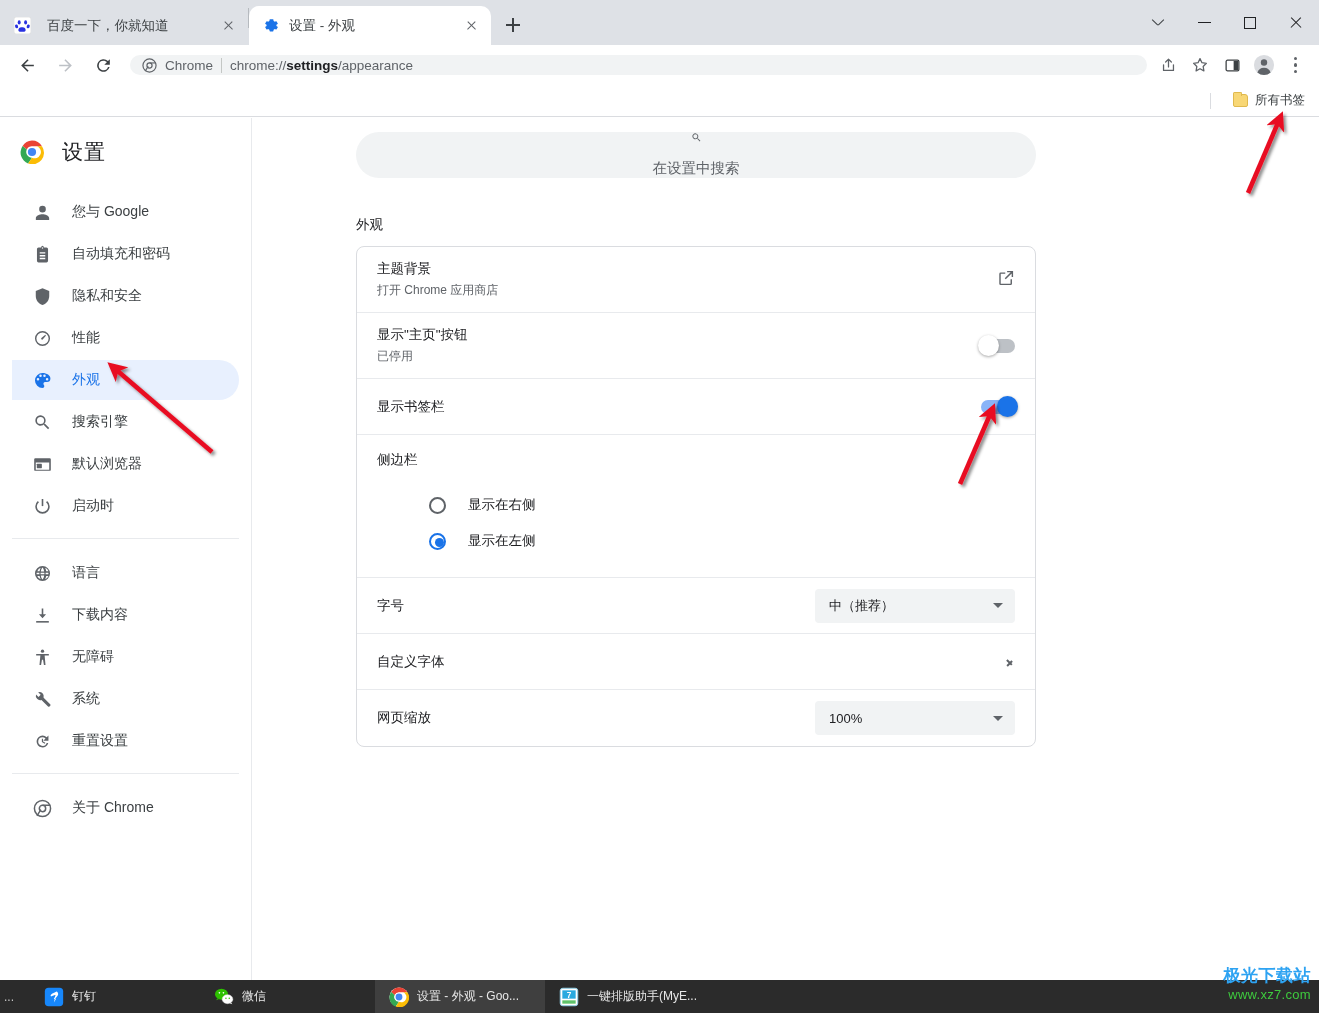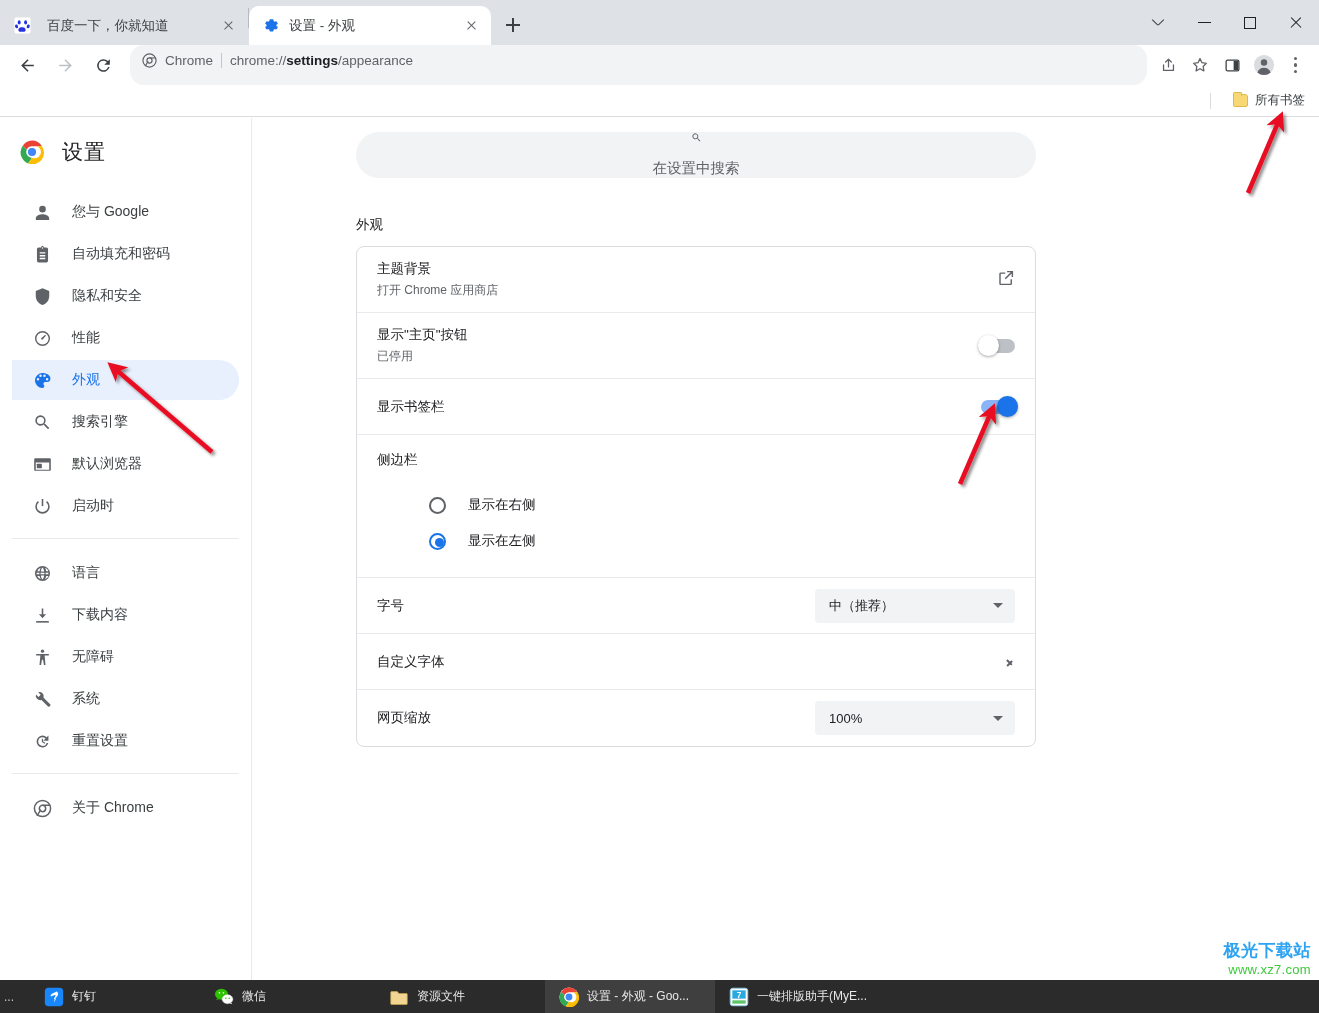--- a/index.html
+++ b/index.html
@@ -80,22 +80,22 @@
   .toolbar {
     position: absolute; left: 0; top: 45px; width: 1319px; height: 40px;
     background: #ffffff; display: flex; align-items: center; padding: 0 8px;
   }
   .navbtn {
     width: 30px; height: 30px; margin: 0 4px; position: relative;
     display: flex; align-items: center; justify-content: center;
     border-radius: 50%;
   }
   .omnibox {
-    flex: 1 1 auto; height: 40px; background: #f1f3f4; border-radius: 14px;
-    display: flex; padding: 8px 12px; margin: 0 6px 0 8px;
+    flex: 1 1 auto; height: 20px; background: #f1f3f4; border-radius: 14px;
+    display: flex; align-items: center; padding: 8px 12px; margin: 0 6px 0 8px;
     gap: 8px; min-width: 0;
   }
   .omni-label { font-size: 13.5px; color: #5f6368; white-space: nowrap; }
   .omni-div { width: 1px; height: 15px; background: #c4c7c5; }
   .omni-url {
     font-size: 13.5px; color: #5f6368; white-space: nowrap;
     overflow: hidden; text-overflow: ellipsis; min-width: 0;
   }
   .omni-url b { color: #202124; font-weight: 700; }
   .tb-right { display: flex; align-items: center; gap: 2px; }
@@ -259,23 +259,23 @@
   }
   .task.current { background: #3f3f3f; }
   .task-label {
     font-size: 12px; color: #e8e8e8; white-space: nowrap;
     overflow: hidden; text-overflow: ellipsis;
   }
   .task-ic { width: 20px; height: 20px; flex: 0 0 20px; position: relative; }
 
   
   .watermark {
-    position: absolute; right: 8px; bottom: 18px; width: 132px; height: 56px;
+    position: absolute; right: 8px; bottom: 2px; width: 132px; height: 56px;
     display: flex; flex-direction: column; align-items: flex-end;
-    justify-content: flex-start; pointer-events: none;
+    justify-content: center; pointer-events: none;
   }
   .wm-top { font-size: 17px; font-weight: 700; color: #2ea3f2; letter-spacing: 0.5px; }
   .wm-bot { font-size: 13px; color: #3ec93e; letter-spacing: 0.3px; }
 </style>
 </head>
 <body>
 
 <div id="app">
 
   <div class="tabstrip">
@@ -667,28 +667,20 @@
             <circle cx="11.3" cy="7" r="1" fill="#fff"></circle>
           <ellipse cx="16.2" cy="14.6" rx="6.4" ry="5.4" fill="#fff" stroke="#d9d9d9" stroke-width="0.6"></ellipse>
           <path d="M20.4 18.6l1.6 2.2-2.8-1.1z" fill="#fff"></path>
           <circle cx="14.3" cy="13.4" r=".9" fill="#2dc100"></circle>
             <circle cx="18.3" cy="13.4" r=".9" fill="#2dc100"></circle>
         </svg>
       </span>
       <span class="task-label">微信</span>
     </div>
 
-    <div class="task" style="width:170px">
-      <span class="task-ic">
-        <svg width="20" height="20" viewBox="0 0 24 24">
-            <path d="M3 5.5h7l1.8 2.3H21a.9.9 0 0 1 .9.9v11.4a.9.9 0 0 1-.9.9H3a.9.9 0 0 1-.9-.9V6.4A.9.9 0 0 1 3 5.5z" fill="#f2d493" stroke="#c9a84f" stroke-width="0.8"></path>
-          </svg>
-      </span>
-      <span class="task-label">资源文件</span>
-    </div>
 
     <div class="task current" style="width:170px">
       <span class="task-ic">
         <svg width="20" height="20" viewBox="0 0 24 24">
           <circle cx="12" cy="12" r="11.5" fill="#ffffff"></circle>
           <path fill="#ea4335" d="M12 .5a11.5 11.5 0 0 1 9.96 5.75H12a5.75 5.75 0 0 0-5.2 3.3L2.6 6.1A11.5 11.5 0 0 1 12 .5z"></path>
           <path fill="#34a853" d="M2.6 6.1l4.2 3.45a5.75 5.75 0 0 0 5.2 8.2l-3.9 5.65A11.5 11.5 0 0 1 2.6 6.1z"></path>
           <path fill="#fbbc05" d="M21.96 6.25A11.5 11.5 0 0 1 8.1 23.4l3.9-5.65a5.75 5.75 0 0 0 5.2-11.5z"></path>
           <circle cx="12" cy="12" r="5.2" fill="#ffffff"></circle>
             <circle cx="12" cy="12" r="4.1" fill="#4285f4"></circle>

